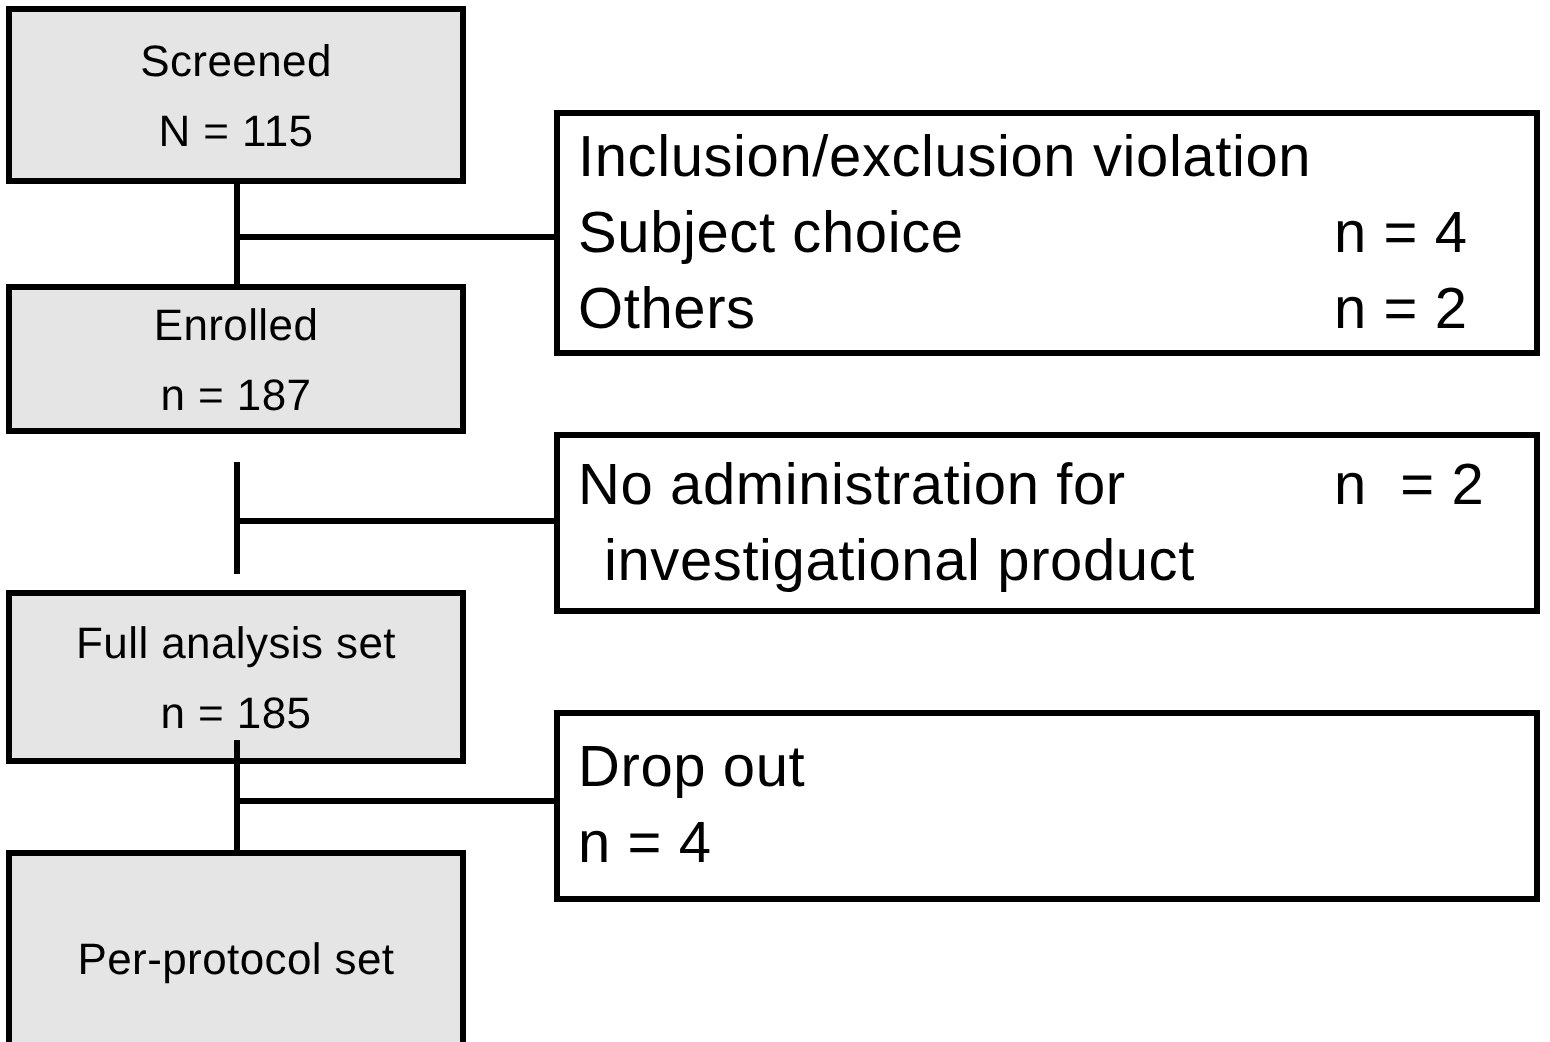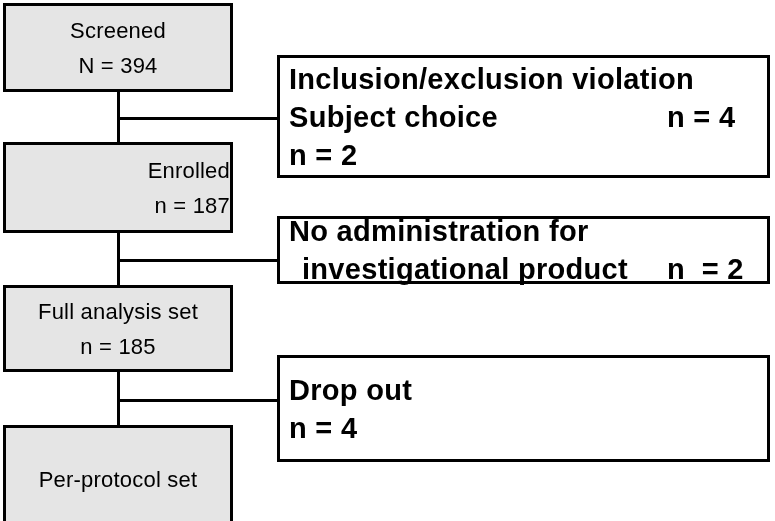--- a/index.html
+++ b/index.html
@@ -23,45 +23,45 @@
     display: flex;
     flex-direction: column;
     align-items: center;
     justify-content: center;
     text-align: center;
     font-size: 22px;
     line-height: 35px;
     letter-spacing: 0.2px;
   }
   #stage-screened { top: 3px;   height: 89px; }
-  #stage-enrolled { top: 142px; height: 91px; align-items: flex-end; }
-  #stage-fas      { top: 285px; height: 87px; }
+  #stage-enrolled { top: 142px; height: 75px; }
+  #stage-fas      { top: 295px; height: 87px; }
   #stage-pps      { top: 425px; height: 108px; }
 
   
   .excl-box {
     position: absolute;
     left: 277px;
     width: 493px;
     box-sizing: border-box;
     border: 3px solid #000;
     background: #fff;
     display: flex;
     flex-direction: column;
     justify-content: center;
     font-size: 29px;
     line-height: 38px;
     letter-spacing: 0.3px;
     padding: 0 8px 0 9px;
   }
   #excl-1 { top: 55px;  height: 123px; }
-  #excl-2 { top: 216px; height: 68px; }
-  #excl-3 { top: 355px; height: 107px; }
+  #excl-2 { top: 216px; height: 91px; }
+  #excl-3 { top: 355px; height: 96px; }
 
-  .excl-row { display: flex; align-items: flex-end; font-weight: bold; }
+  .excl-row { display: flex; align-items: flex-start; }
   .excl-label { flex: 1; }
   .excl-label .line2 { padding-left: 13px; }
   .excl-value { width: 92px; white-space: pre; text-align: left; }
 
   
   .vline { position: absolute; left: 117px; width: 3px; background: #000; }
   #v1 { top: 90px;  height: 54px; }
   #v2 { top: 231px; height: 56px; }
   #v3 { top: 370px; height: 57px; }
   .hline { position: absolute; left: 117px; width: 162px; height: 3px; background: #000; }
@@ -69,21 +69,21 @@
   #h2 { top: 259px; }
   #h3 { top: 399px; }
 </style>
 </head>
 <body>
 
 <div class="canvas">
 
   <div class="stage-box" id="stage-screened">
     <div>Screened</div>
-    <div>N = 394</div>
+    <div>N = 115</div>
   </div>
 
   <div class="stage-box" id="stage-enrolled">
     <div>Enrolled</div>
     <div>n = 187</div>
   </div>
 
   <div class="stage-box" id="stage-fas">
     <div>Full analysis set</div>
     <div>n = 185</div>
@@ -95,20 +95,21 @@
 
   <div class="excl-box" id="excl-1">
     <div class="excl-row">
       <div class="excl-label">Inclusion/exclusion violation</div>
     </div>
     <div class="excl-row">
       <div class="excl-label">Subject choice</div>
       <div class="excl-value">n = 4</div>
     </div>
     <div class="excl-row">
+      <div class="excl-label">Others</div>
       <div class="excl-value">n = 2</div>
     </div>
   </div>
 
   <div class="excl-box" id="excl-2">
     <div class="excl-row">
       <div class="excl-label">
         <div class="line1">No administration for</div>
         <div class="line2">investigational product</div>
       </div>

